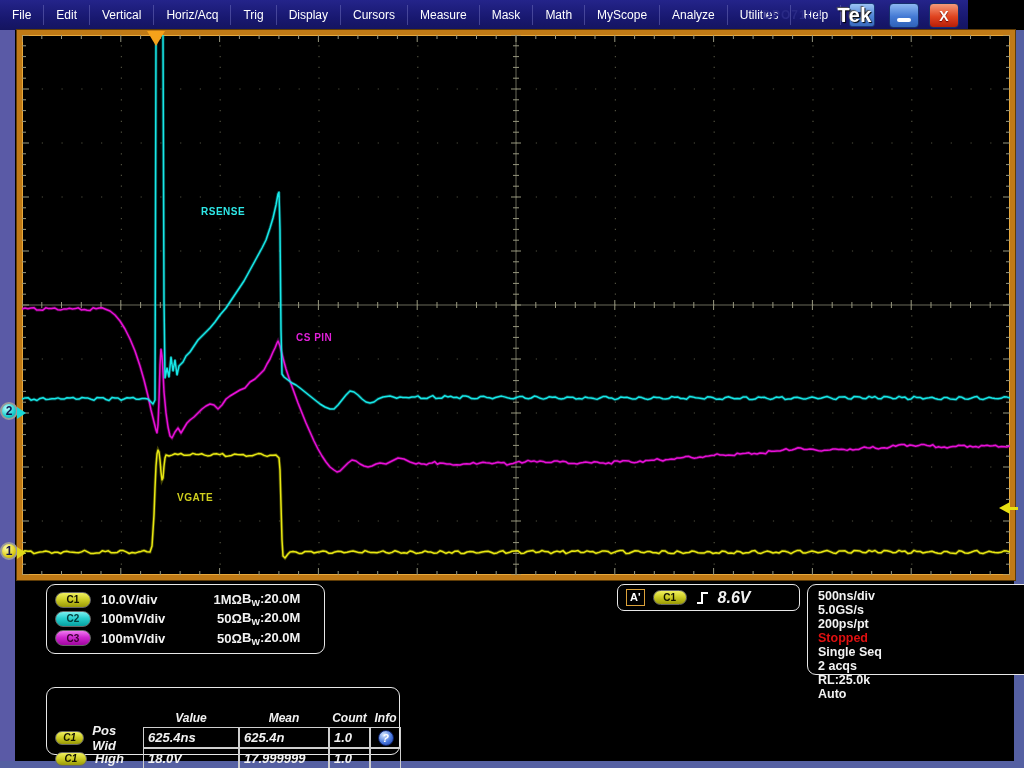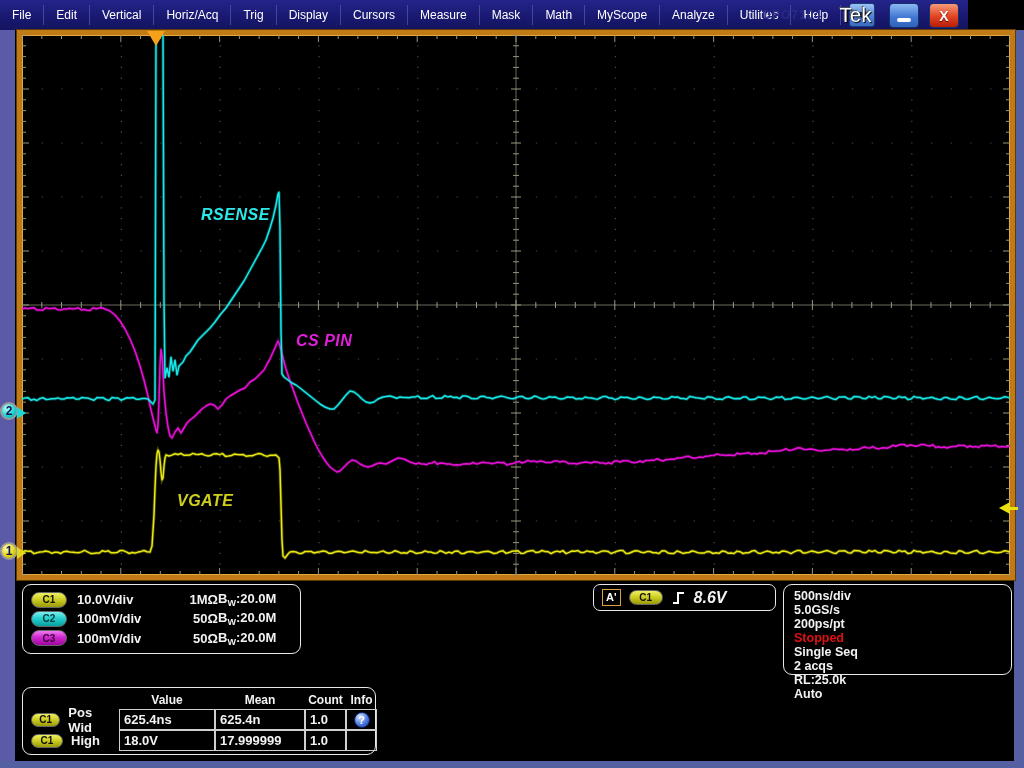--- a/index.html
+++ b/index.html
@@ -10,60 +10,60 @@
   .menubar { position:absolute; left:0; top:0; width:968px; height:30px;
     background:linear-gradient(#24248a,#181870 60%,#14145f); display:flex; align-items:stretch; }
   .mitem { color:#fff; font-size:12px; display:flex; align-items:center; padding:0 12px; cursor:default; }
   .msep { width:1px; background:#6a6ab8; opacity:.55; margin:5px 0; }
   .dropbtn { margin-left:8px; align-self:center; width:26px; height:24px; border-radius:3px;
     background:linear-gradient(#9cc4f4,#4f85d8 55%,#3a6cc0); border:1px solid #1a3a7a;
     display:flex; align-items:center; justify-content:center; }
   .dropbtn .tri { width:0; height:0; border-left:5px solid transparent; border-right:5px solid transparent;
     border-top:7px solid #11235f; }
   .model-ghost { position:absolute; top:8px; right:146px; color:#2a2a86; font-size:12px; font-weight:bold; letter-spacing:1px; }
-  .teklogo { position:absolute; top:4px; right:96px; color:#fff; font-size:20px; font-weight:normal;
+  .teklogo { position:absolute; top:4px; right:96px; color:#fff; font-size:20px; font-weight:bold;
     text-shadow:1px 1px 1px #000, -1px -1px 1px #555; letter-spacing:0.5px; }
   .winbtn { position:absolute; top:3px; width:30px; height:25px; border-radius:4px; border:1px solid #16306e;
     display:flex; align-items:center; justify-content:center; }
   .minbtn { right:49px; background:linear-gradient(#8db8f2,#447ad4 55%,#2f62b8); }
   .minbtn .bar { width:14px; height:4px; background:#fff; border-radius:2px; margin-top:8px; }
   .closebtn { right:9px; background:linear-gradient(#f59a7a,#e04420 55%,#b81e08); color:#fff;
     font-weight:bold; font-size:14px; text-shadow:0 1px 1px #600; }
 
   
   .strip { position:absolute; background:#5560a2; }
   .strip-left { left:0; top:30px; width:15px; height:738px; background:#5a5aa6; }
   .strip-right { right:0; top:30px; width:10px; height:738px; }
   .strip-bottom { left:0; top:761px; width:1024px; height:7px; }
 
   
   .scope-frame { position:absolute; left:17px; top:30px; width:998px; height:550px;
     border:5px solid #c07a16; outline:1px solid #5f3c06; background:#000;
     box-shadow:inset 0 0 0 1px #e8a93c; }
   .scope-display { position:absolute; left:22px; top:35px; width:988px; height:540px; overflow:hidden; }
   .scope-display svg { display:block; }
-  .trace-label { position:absolute; font-size:16px; font-weight:bold; letter-spacing:0.5px;font-style:italic; }
+  .trace-label { position:absolute; font-size:10px; font-weight:bold; letter-spacing:0.5px; }
 
   .trig-pos { position:absolute; top:31px; width:0; height:0;
     border-left:9px solid transparent; border-right:9px solid transparent; border-top:15px solid #f5a21a; }
   .chan-mark { position:absolute; left:0; width:18px; height:18px; border-radius:50%;
     border:2px solid #9a9a9a; font-size:12px; font-weight:bold; color:#13134d;
     display:flex; align-items:center; justify-content:center; z-index:5; }
   .chan-mark.c2 { background:radial-gradient(circle at 35% 30%, #b8ffff, #18cfcf 60%, #0a9a9a); }
   .chan-mark.c1 { background:radial-gradient(circle at 35% 30%, #ffffb0, #e0d018 60%, #a89a08); }
   .chan-arrow { position:absolute; left:17px; width:0; height:0;
     border-top:6px solid transparent; border-bottom:6px solid transparent; z-index:5; }
   .chan-arrow.c2 { border-left:9px solid #18d8d8; }
   .chan-arrow.c1 { border-left:9px solid #e0d818; }
   .trig-level { position:absolute; right:14px; width:0; height:0;
     border-top:6px solid transparent; border-bottom:6px solid transparent; border-right:11px solid #e8e012; }
   .trig-level-tail { position:absolute; right:6px; width:9px; height:3px; background:#e8e012; }
 
   
-  .panel { position:absolute; background:#000; border:1px solid #e8e8e8; border-radius:9px; color:#f2f2f2; }
+  .panel { position:absolute; background:#000; border:1px solid #e8e8e8; border-radius:9px; color:#f2f2f2;margin-left:24px; }
   .pill { border-radius:8px; border:1px solid #666; font-size:10px; font-weight:bold; color:#101000;
     display:inline-flex; align-items:center; justify-content:center; }
   .pill.c1 { background:linear-gradient(#f0f060,#cfcf28 45%,#9a9a06); }
   .pill.c2 { background:linear-gradient(#7af0f0,#28cfcf 45%,#06a0a0); color:#003a3a; }
   .pill.c3 { background:linear-gradient(#f07af0,#d028d0 45%,#a006a0); color:#3a0030; }
 
   .ch-panel { left:22px; top:584px; width:279px; height:70px; padding:5px 10px 5px 8px;
     display:flex; flex-direction:column; justify-content:space-around; }
   .ch-row { display:flex; align-items:center; font-size:13px; font-weight:bold; }
   .ch-row .pill { width:36px; height:16px; }
@@ -76,21 +76,21 @@
     display:flex; align-items:center; padding:0 8px; gap:8px; }
   .trig-src { border:1px solid #dca23a; color:#fff; font-size:11px; font-weight:bold; padding:0 3px; line-height:15px; }
   .trig-panel .pill { width:34px; height:15px; }
   .trig-level-txt { font-size:16px; font-weight:bold;font-style:italic; }
 
   .acq-panel { left:783px; top:584px; width:229px; height:91px; padding:4px 10px;
     display:flex; flex-direction:column; justify-content:space-around; font-size:12.5px; font-weight:bold; }
   .acq-row { display:flex;flex-direction:column; }
   .red { color:#e01010; }
 
-  .meas-panel { left:22px; top:687px; width:354px; height:68px; padding:2px 4px; font-weight:bold; }
+  .meas-panel { left:22px; top:687px; width:354px; height:68px; padding:20px 4px; font-weight:bold;font-style:italic; }
   .meas-grid { display:grid; grid-template-columns:92px 96px 90px 41px 31px; align-items:stretch; }
   .mh { font-size:12px; text-align:center; padding:3px 0 2px; }
   .mc { border:1px solid #cfcfcf; font-size:13px; padding:2px 4px; height:21px; display:flex; align-items:center; }
   .mname { display:flex; align-items:center; gap:8px; border:none; padding-left:4px; }
   .mname .pill { width:32px; height:14px; }
   .minfo { justify-content:center; }
   .info-icon { width:16px; height:16px; border-radius:50%;
     background:radial-gradient(circle at 35% 28%, #d8e8ff, #4a7ae0 55%, #1a3aa8); border:1px solid #10246a;
     color:#fff; font-size:11px; font-weight:bold; display:flex; align-items:center; justify-content:center; }
 </style>

